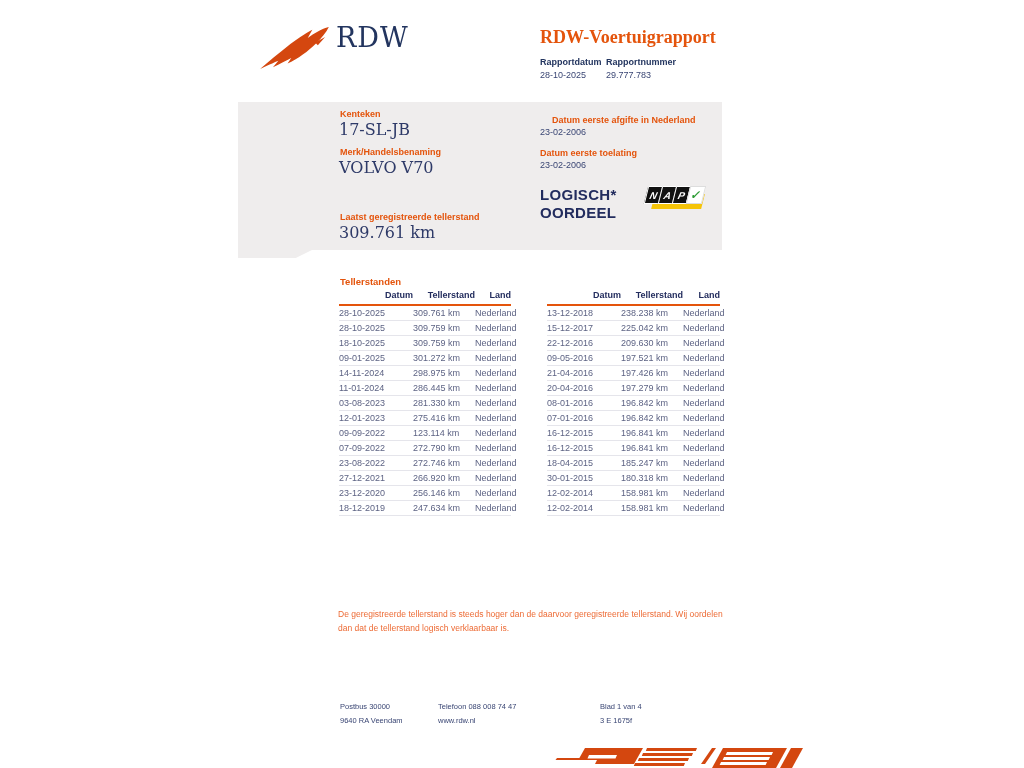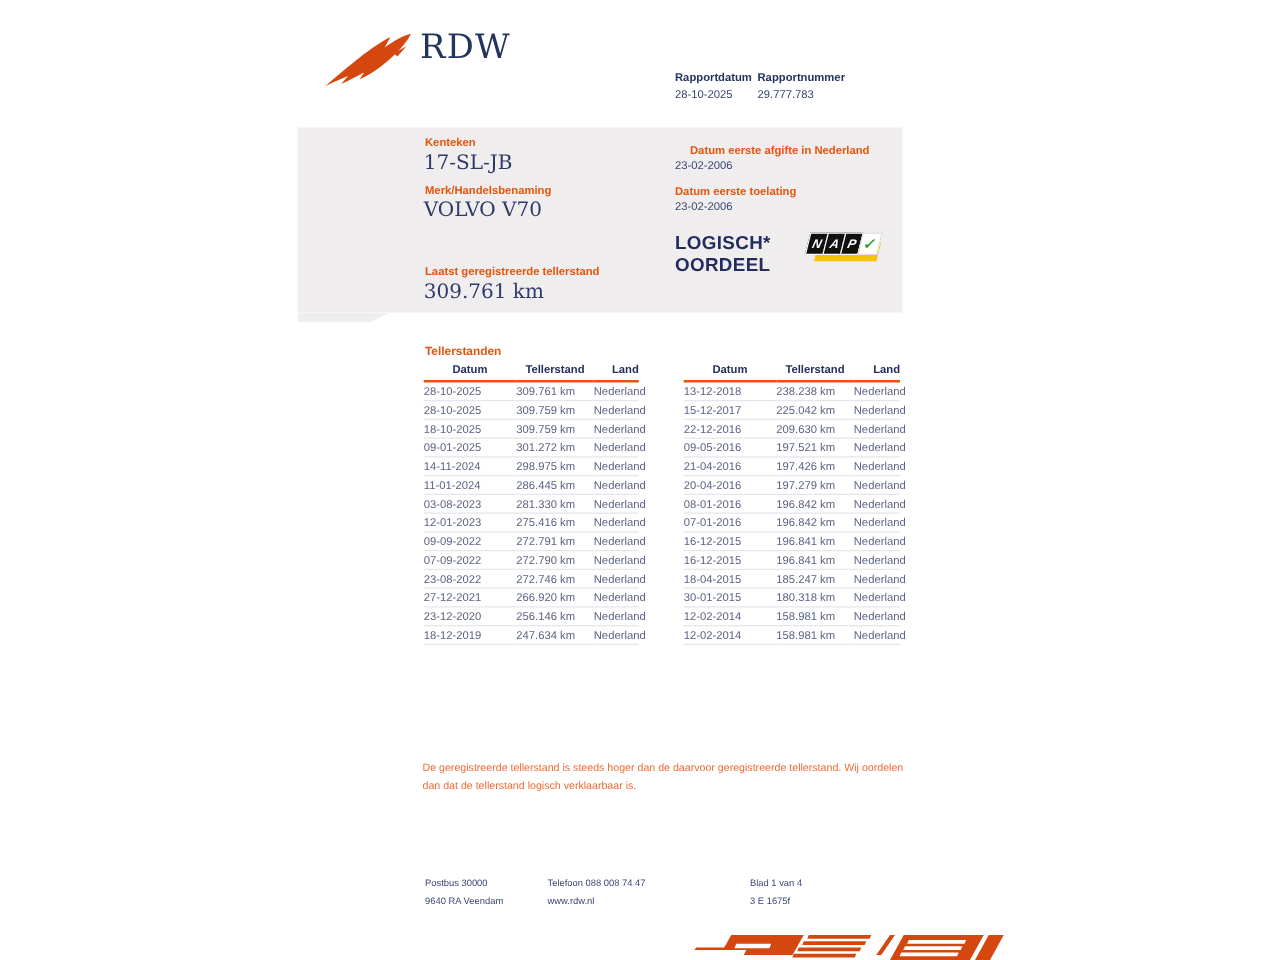--- a/index.html
+++ b/index.html
@@ -32,21 +32,21 @@
             display:flex;align-items:center;justify-content:center;font-style:italic;}
   .nap-check{position:absolute;top:1px;width:14px;height:16px;background:#ffffff;border:1px solid #dddddd;
              transform:skewX(-14deg);color:#2E9C35;font-weight:bold;font-size:12px;
              display:flex;align-items:center;justify-content:center;}
 
   
   .tbl-title{left:340px;top:276px;font-size:9.5px;font-weight:bold;color:#E4540C;}
   .tbl{border-collapse:collapse;table-layout:fixed;}
   .tbl-left{left:339px;top:290px;width:172px;}
   .tbl-right{left:547px;top:290px;width:173px;}
-  .tbl th{font-size:9px;color:#232D5E;text-align:center;padding:0 0 4px 0;border-bottom:2px solid #E4540C;}
+  .tbl th{font-size:9px;color:#232D5E;text-align:right;padding:0 0 4px 0;border-bottom:2px solid #E4540C;}
   .tbl th:last-child{text-align:right;}
   .tbl td{font-size:9px;color:#5D6384;line-height:11px;padding:2px 0 1px 0;border-bottom:1px solid #E5E5EB;}
   .tbl td:last-child{text-align:right;}
   .col-datum{width:74px;} .col-stand{width:62px;} .col-land{width:auto;}
 
   
   .note{left:338px;top:602px;width:396px;}
   .note-head{font-size:11px;font-weight:bold;color:#232D5E;letter-spacing:.3px;}
   .note-ast{color:#E4540C;font-size:9px;vertical-align:2px;margin-right:2px;}
   .note-text{margin-top:5px;font-size:8.5px;line-height:14px;color:#ED6B35;}
@@ -62,20 +62,21 @@
 
 <div class="page">
 
   <div class="abs" style="left:256px;top:26px;width:76px;height:44px;">
     <svg width="76" height="44" viewBox="0 0 80 48">
       <path fill="#D4470F" d="M78,1 C70,3 62,8 55,13 L60,4 C52,8 42,15 33,22 C24,29 13,38 3,47 L11,43 C14,42 18,40 23,38 L17,45 C24,42 31,38 37,35 L33,41 C44,36 56,27 64,19 C70,13 75,7 78,1 Z"></path>
       <path fill="#D4470F" d="M63,18 L74,12 L66,21 Z"></path>
     </svg>
   </div>
   <div class="abs logo-text">RDW</div>
+  <div class="abs doc-title">RDW-Voertuigrapport</div>
 
   <div class="abs meta-a">
     <div class="meta-label">Rapportdatum</div>
     <div class="meta-value">28-10-2025</div>
   </div>
   <div class="abs meta-b">
     <div class="meta-label">Rapportnummer</div>
     <div class="meta-value">29.777.783</div>
   </div>
 
@@ -158,21 +159,21 @@
           <td>281.330 km</td>
           <td>Nederland</td>
         </tr>
         <tr>
           <td>12-01-2023</td>
           <td>275.416 km</td>
           <td>Nederland</td>
         </tr>
         <tr>
           <td>09-09-2022</td>
-          <td>272.791 km</td>
+          <td>123.114 km</td>
           <td>Nederland</td>
         </tr>
         <tr>
           <td>07-09-2022</td>
           <td>272.790 km</td>
           <td>Nederland</td>
         </tr>
         <tr>
           <td>23-08-2022</td>
           <td>272.746 km</td>

